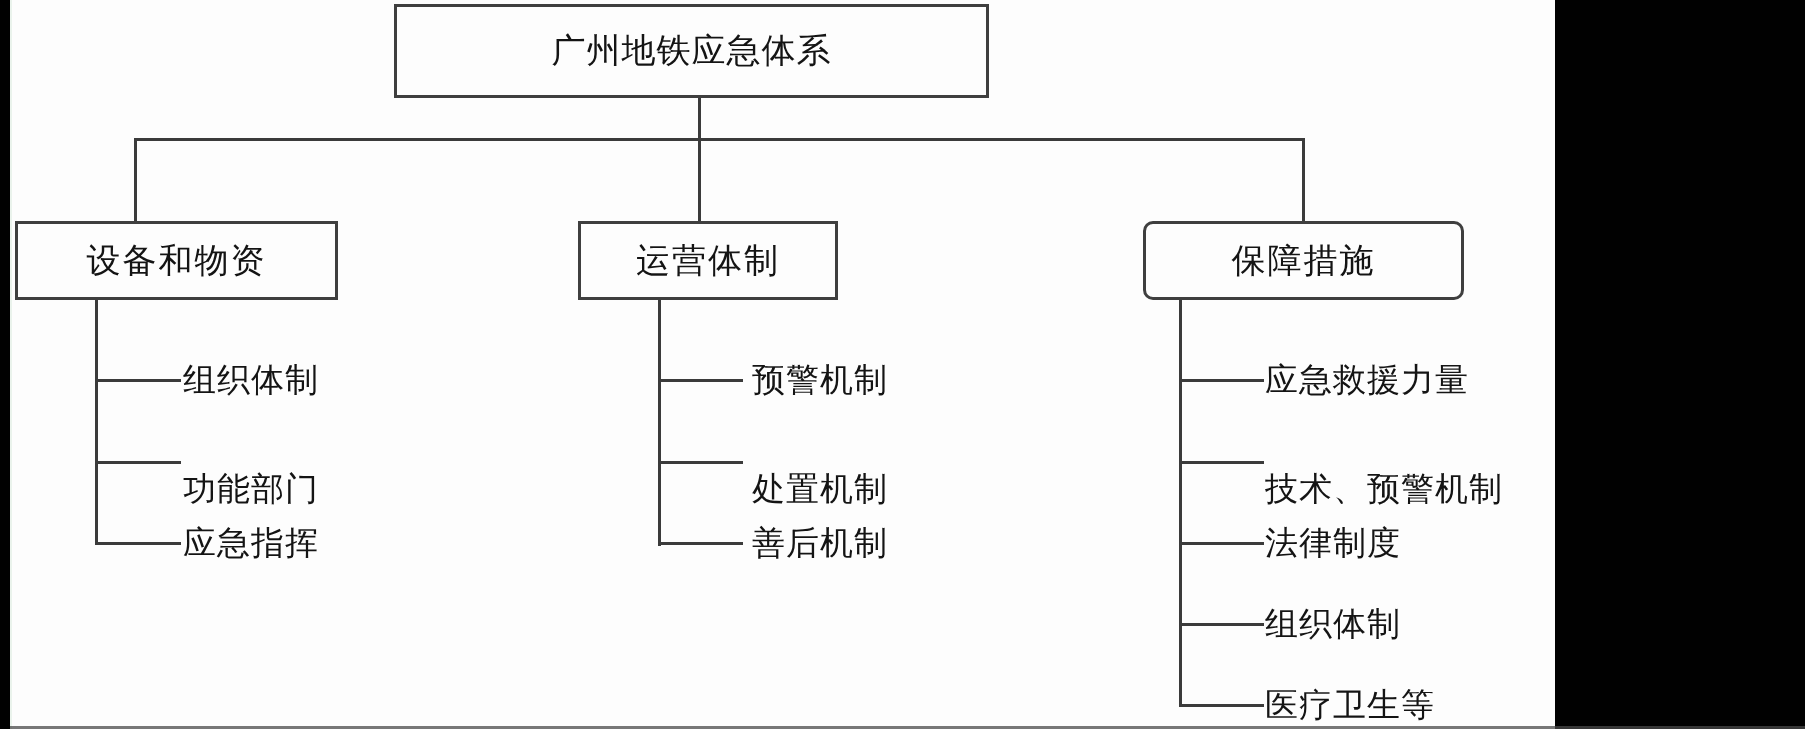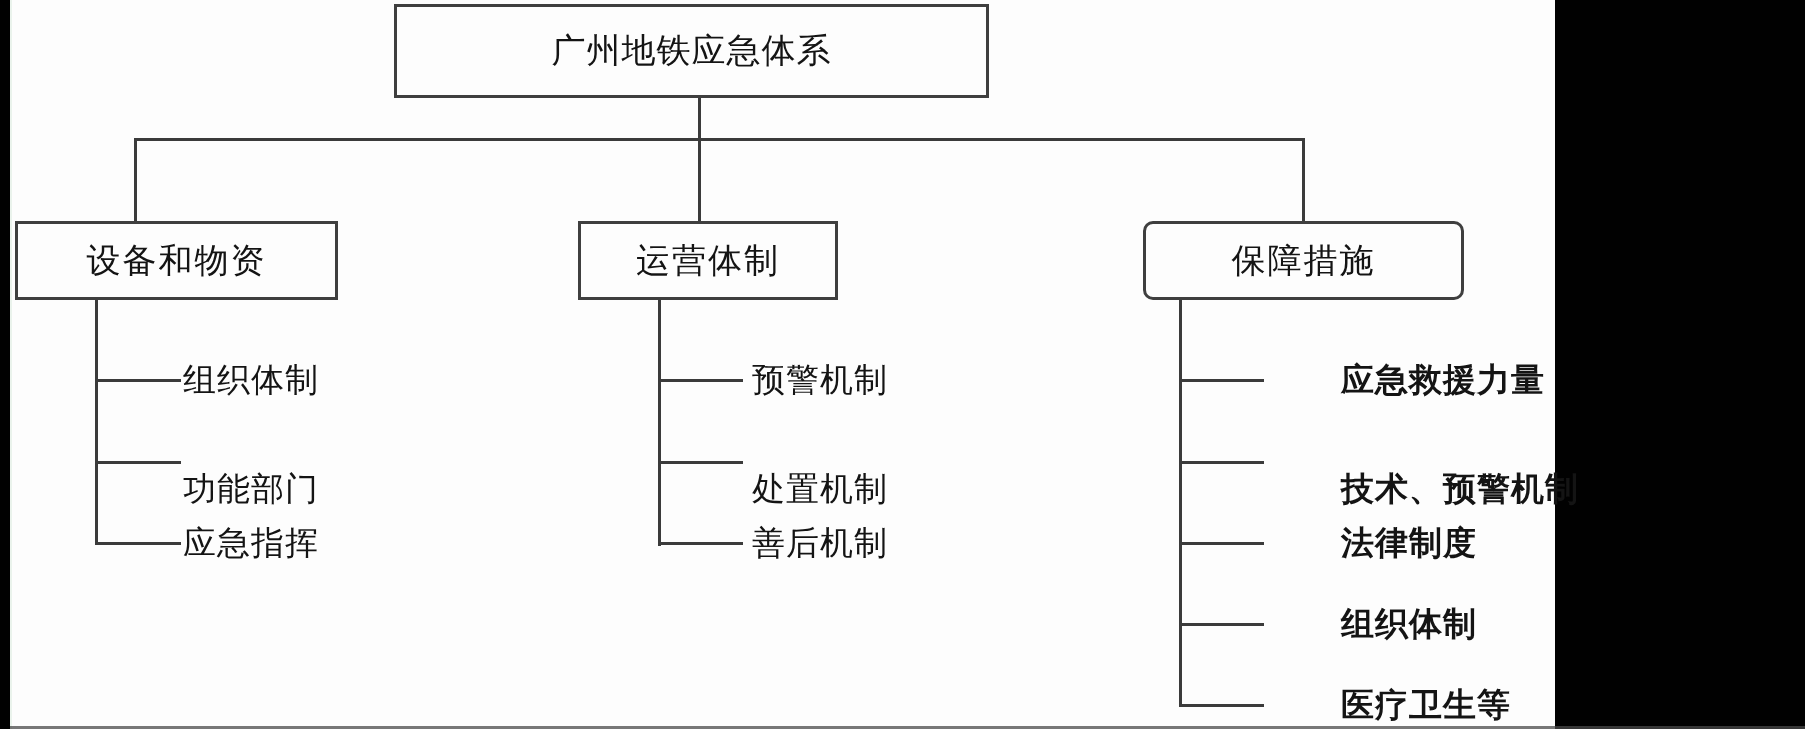--- a/index.html
+++ b/index.html
@@ -44,21 +44,21 @@
   .drop2{left:1302px;top:138px;width:3px;height:86px;}
   .stem0{left:95px;top:299px;width:3px;height:246px;}
   .stem1{left:658px;top:299px;width:3px;height:247px;}
   .stem2{left:1179px;top:299px;width:3px;height:408px;}
   .tick{height:3px;}
   .tick.c0{left:95px;width:86px;}
   .tick.c1{left:658px;width:85px;}
   .tick.c2{left:1179px;width:85px;}
   .row-0{top:379px;} .row-1{top:461px;} .row-2{top:542px;} .row-3{top:623px;} .row-4{top:704px;}
   .lbl-0{top:358px;} .lbl-1{top:440px;margin-top:27px;} .lbl-2{top:521px;} .lbl-3{top:602px;} .lbl-4{top:683px;}
-  .lx0{left:183px;} .lx1{left:752px;} .lx2{left:1341px;font-weight:bold;}
+  .lx0{left:183px;} .lx1{left:752px;} .lx2{left:1265px;}
 </style>
 </head>
 <body>
 
 <div class="canvas">
 
   <div class="edge-bar left"></div>
   <div class="edge-bar right"></div>
   <div class="bottom-line"></div>
 

